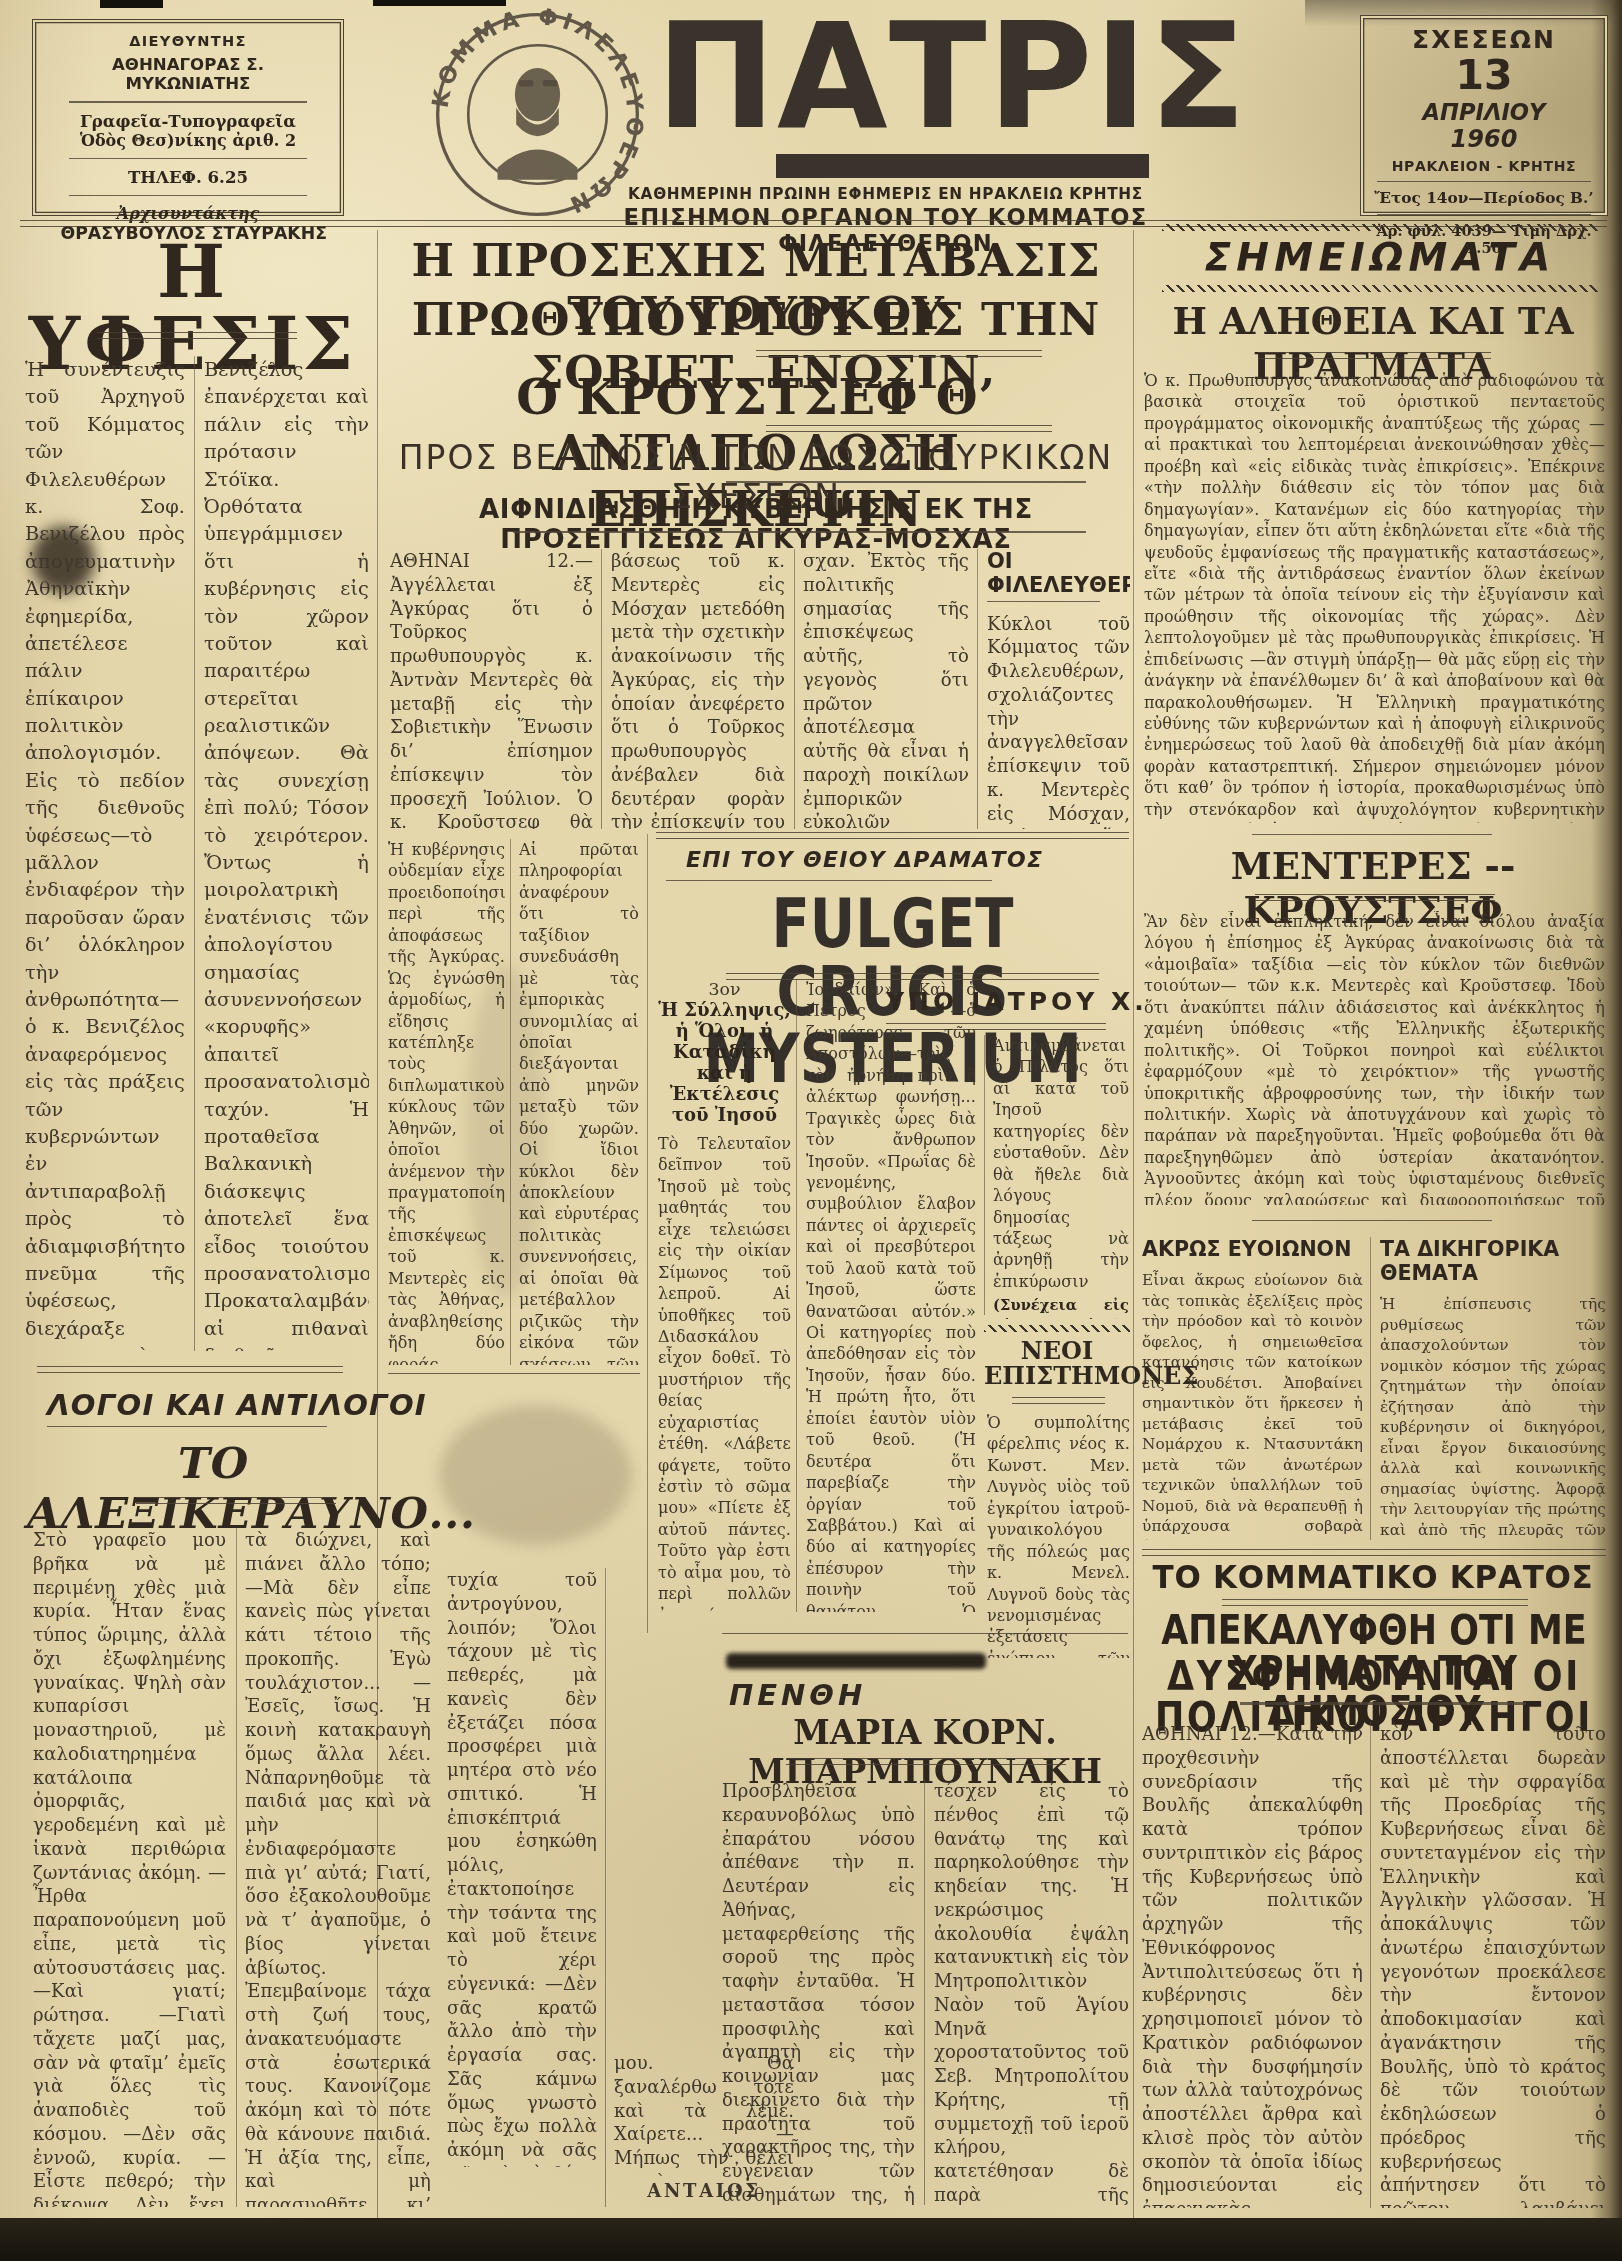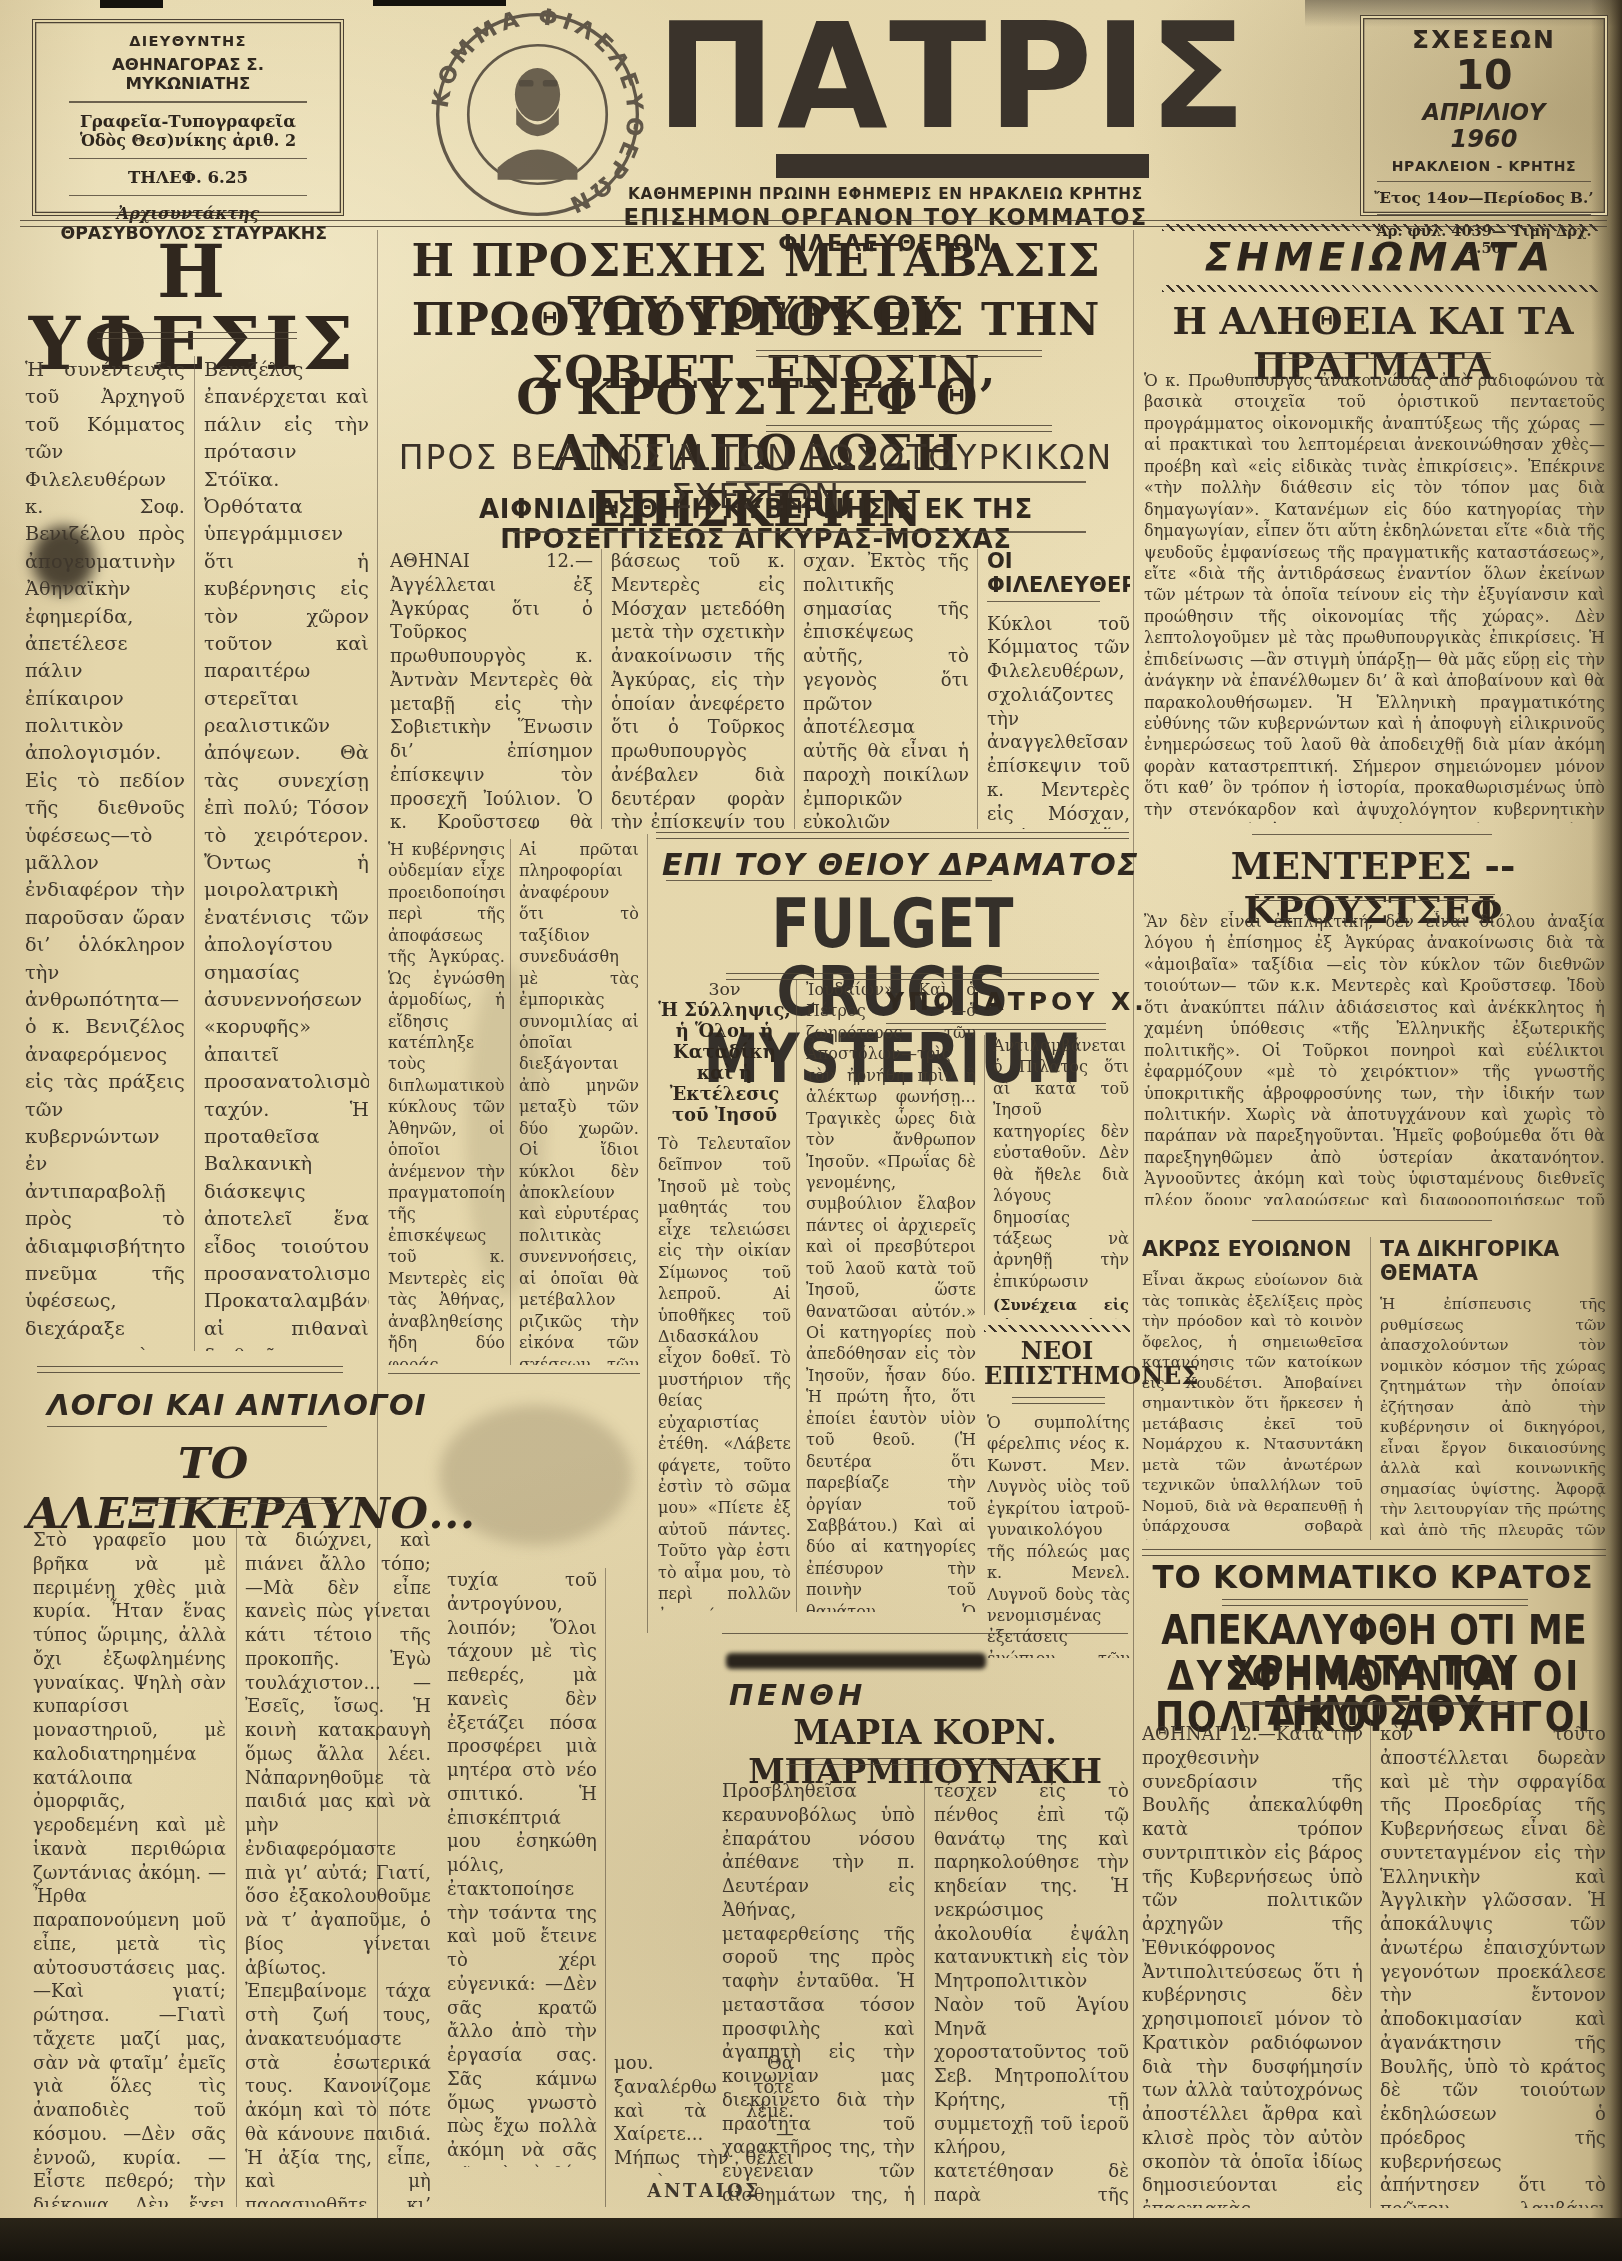--- a/index.html
+++ b/index.html
@@ -80,21 +80,21 @@
     </svg>
   </div>
 
   <div class="abs sanshead" style="left:656px;top:5.3px;width:526px;font-size:143px;letter-spacing:1.3px;color:#3a332b;text-align:center;line-height:1;transform:scaleY(1.02);">ΠΑΤΡΙΣ</div>
   <div class="abs" style="left:776px;top:154px;width:373px;height:24px;background:#3a332b;"></div>
   <div class="abs kicker" style="left:619px;top:185px;width:533px;font-size:15.3px;letter-spacing:0.7px;text-align:center;">ΚΑΘΗΜΕΡΙΝΗ ΠΡΩΙΝΗ ΕΦΗΜΕΡΙΣ ΕΝ ΗΡΑΚΛΕΙΩ ΚΡΗΤΗΣ</div>
   <div class="abs kicker" style="left:586px;top:204px;width:599px;font-size:22.6px;letter-spacing:1.3px;text-align:center;">ΕΠΙΣΗΜΟΝ ΟΡΓΑΝΟΝ ΤΟΥ ΚΟΜΜΑΤΟΣ ΦΙΛΕΛΕΥΘΕΡΩΝ</div>
 
   <div class="abs box-double" style="left:1360px;top:14.6px;width:248px;height:201px;padding:9.3px 12px;box-sizing:border-box;text-align:center;">
     <div class="kicker" style="font-size:25px;letter-spacing:2px;">ΣΧΕΣΕΩΝ</div>
-    <div class="kicker" style="font-size:41px;line-height:1;margin-top:1.3px;">10</div>
+    <div class="kicker" style="font-size:41px;line-height:1;margin-top:1.3px;">13</div>
     <div class="kicker ital" style="font-size:22.6px;margin-top:2.7px;">ΑΠΡΙΛΙΟΥ</div>
     <div class="kicker ital" style="font-size:24px;">1960</div>
     <div class="kicker" style="font-size:14px;margin-top:5.3px;letter-spacing:0.7px;">ΗΡΑΚΛΕΙΟΝ - ΚΡΗΤΗΣ</div>
     <div class="hrule" style="margin:6.7px 4px;"></div>
     <div class="head" style="font-size:15.3px;">Ἔτος 14ον—Περίοδος Β.’</div>
     <div class="hrule" style="margin:6.7px 4px;"></div>
     <div class="head" style="font-size:14.6px;">Ἀρ. φύλ. 4039— Τιμὴ Δρχ. 1.50</div>
   </div>
 
   <div class="abs hrule dbl" style="left:20px;top:220px;width:1587px;"></div>
@@ -148,21 +148,21 @@
     <div class="txt" style="width:143px;">Κύκλοι τοῦ Κόμματος τῶν Φιλελευθέρων, σχολιάζοντες τὴν ἀναγγελθεῖσαν ἐπίσκεψιν τοῦ κ. Μεντερὲς εἰς Μόσχαν, τονίζουν ὅτι καὶ αὐτὴ εἶναι ἐνδεικτικὴ τῆς διεθνοῦς ἀτμοσφαίρας τῆς ὑφέσεως, ἥτις ἐπικρατεῖ σήμερον. Τὸ γενικὸν συμπέρασμα εἶναι ὅτι ἡ Ἑλλὰς διὰ μίαν ἀκόμη φορὰν εὑρέθη πλήρως ἀπομεμονωμένη ἀπὸ τὰς πρὸ τῶν θυρῶν της διαδραματιζομένας ἐθνεῖς ἐξελίξεις.</div>
   </div>
 
   <div class="abs txt small" style="left:388px;top:839px;width:117px;height:526px;">Ἡ κυβέρνησις οὐδεμίαν εἶχε προειδοποίησιν περὶ τῆς ἀποφάσεως τῆς Ἀγκύρας. Ὡς ἐγνώσθη ἁρμοδίως, ἡ εἴδησις κατέπληξε τοὺς διπλωματικοὺς κύκλους τῶν Ἀθηνῶν, οἱ ὁποῖοι ἀνέμενον τὴν πραγματοποίησιν τῆς ἐπισκέψεως τοῦ κ. Μεντερὲς εἰς τὰς Ἀθήνας, ἀναβληθείσης ἤδη δύο φοράς. Σχετικῶς ἐτονίζετο ὅτι ἡ τουρκικὴ πολιτικὴ κινεῖται ταχέως πρὸς τὴν κατεύθυνσιν τῆς Μόσχας.</div>
   <div class="abs vrule" style="left:510px;top:839px;height:526px;"></div>
   <div class="abs txt small" style="left:519px;top:839px;width:120px;height:526px;">Αἱ πρῶται πληροφορίαι ἀναφέρουν ὅτι τὸ ταξίδιον συνεδυάσθη μὲ τὰς ἐμπορικὰς συνομιλίας αἱ ὁποῖαι διεξάγονται ἀπὸ μηνῶν μεταξὺ τῶν δύο χωρῶν. Οἱ ἴδιοι κύκλοι δὲν ἀποκλείουν καὶ εὐρυτέρας πολιτικὰς συνεννοήσεις, αἱ ὁποῖαι θὰ μετέβαλλον ριζικῶς τὴν εἰκόνα τῶν σχέσεων τῶν δύο γειτονικῶν κρατῶν.</div>
   <div class="abs hrule" style="left:388px;top:1373px;width:252px;"></div>
 
   <div class="abs vrule" style="left:647px;top:834px;height:799px;"></div>
   <div class="abs hrule dbl" style="left:656px;top:832px;width:473px;"></div>
-  <div class="abs kicker ital" style="left:662px;top:847px;font-size:30px;letter-spacing:1.3px;">ΕΠΙ ΤΟΥ ΘΕΙΟΥ ΔΡΑΜΑΤΟΣ</div>
+  <div class="abs kicker ital" style="left:686px;top:847px;font-size:22px;letter-spacing:1.3px;">ΕΠΙ ΤΟΥ ΘΕΙΟΥ ΔΡΑΜΑΤΟΣ</div>
   <div class="abs hrule" style="left:666px;top:880px;width:326px;"></div>
   <div class="abs sanshead center" style="left:656px;top:891px;width:473px;font-size:56px;line-height:1;letter-spacing:0px;transform:scaleY(1.2);transform-origin:top;color:#35302a;">FULGET CRUCIS MYSTERIUM</div>
   <div class="abs hrule dbl" style="left:726px;top:973px;width:373px;"></div>
   <div class="abs kicker" style="left:886px;top:987px;font-size:25px;letter-spacing:4px;">ΥΠΟ ΙΑΤΡΟΥ Χ.</div>
   <div class="abs hrule dbl" style="left:886px;top:1023px;width:220px;"></div>
 
   <div class="abs" style="left:658px;top:979px;width:133px;height:633px;overflow:hidden;">
     <div class="center" style="font-size:17.3px;margin-bottom:0;">3ον</div>
     <div class="head center" style="font-size:18px;margin-bottom:8px;">Ἡ Σύλληψις, ἡ Ὅλοι, ἡ Καταδίκη καὶ ἡ Ἐκτέλεσις τοῦ Ἰησοῦ</div>
     <div class="txt small" style="width:133px;">Τὸ Τελευταῖον δεῖπνον τοῦ Ἰησοῦ μὲ τοὺς μαθητάς του εἶχε τελειώσει εἰς τὴν οἰκίαν Σίμωνος τοῦ λεπροῦ. Αἱ ὑποθῆκες τοῦ Διδασκάλου εἶχον δοθεῖ. Τὸ μυστήριον τῆς θείας εὐχαριστίας ἐτέθη. «Λάβετε φάγετε, τοῦτο ἐστὶν τὸ σῶμα μου» «Πίετε ἐξ αὐτοῦ πάντες. Τοῦτο γὰρ ἐστι τὸ αἷμα μου, τὸ περὶ πολλῶν ἐκχυνόμενον». Ἡ ἔτσι μετεδόθη ἀπὸ γενεᾶς εἰς γενεὰν τὸ θεῖον δρᾶμα. Οἱ Ρωμαῖοι στρατιῶται μὲ τοὺς ὑπηρέτας τῶν ἀρχιερέων καὶ τῶν Φαρισαίων ὡδήγησαν τὸν Ἰησοῦν πρῶτον εἰς τὸν Ἄνναν καὶ ἐκεῖθεν εἰς τὸν ἀρχιερέα Καϊάφαν. Ἀπ’ οὗτοῦ ἡ ὑπηρέτης ραπίζει αὐτόν, μάρτυρες κατ’ ἐναντίον του. Ὁποίαν ἔχομεν ἀπόφασιν ἐκ τῶν προτέρων, τὸ μέγα συμπέρασμα εἶναι ὅτι ὁ «ἔνοχος» ἐμπαίζουν. Οἱ μαθηταί του ἔχουν τὸν φόβον τῶν</div>

